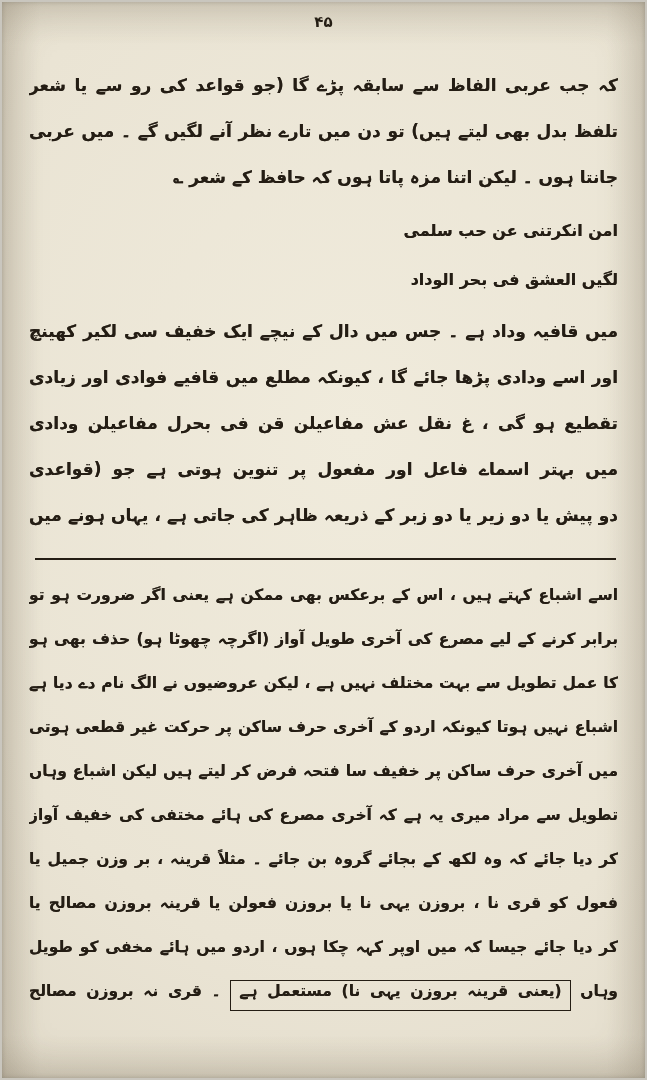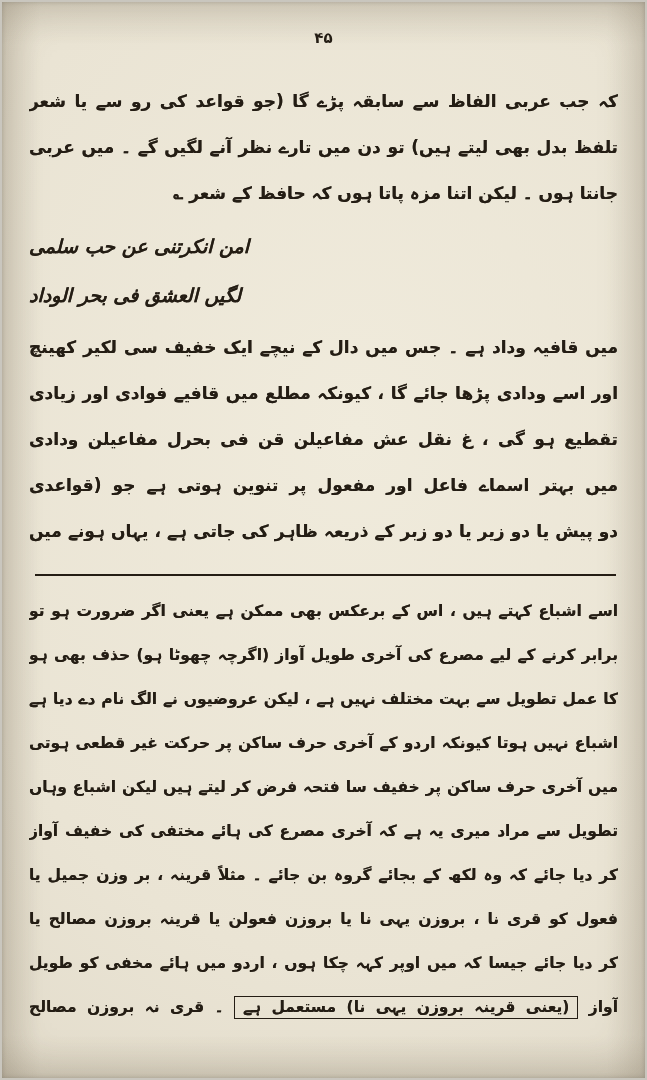--- a/index.html
+++ b/index.html
@@ -12,21 +12,21 @@
   }
   .page{
     position:absolute;inset:2px;
     background:
       linear-gradient(90deg, rgba(120,105,80,.14) 0%, rgba(120,105,80,0) 6%, rgba(120,105,80,0) 94%, rgba(120,105,80,.12) 100%),
       linear-gradient(180deg, rgba(120,105,80,.10) 0%, rgba(120,105,80,0) 4%, rgba(120,105,80,0) 96%, rgba(120,105,80,.12) 100%),
       radial-gradient(120% 90% at 55% 40%, #f0ebdc 0%, #eae4d4 55%, #ded7c6 100%);
     box-shadow: inset 0 0 46px rgba(90,80,60,.28), inset 0 0 5px rgba(0,0,0,.18);
   }
   .content{
-    position:absolute;left:27px;right:27px;top:24px;
+    position:absolute;left:27px;right:27px;top:8px;
     color:#241d14;
     font-weight:bold;
   }
   .pageno{
     text-align:center;font-size:15px;height:24px;line-height:24px;
     margin-bottom:28px;direction:rtl;
   }
   .line{
     direction:rtl;
     text-align:justify;
@@ -35,35 +35,34 @@
     text-shadow:0 0 .5px rgba(36,29,20,.75);
   }
   .intro .line,.bodytext .line{
     font-size:17px;line-height:46px;height:46px;
   }
   .line.partial{
     text-align:left;text-align-last:right;
   }
   .verse{margin:6px 0 4px;}
   .verse .vline{
-    direction:rtl;text-align:left;
-    font-size:19px;line-height:49px;height:49px;
+    direction:rtl;text-align:right;
+    font-size:16px;line-height:49px;height:49px;
     text-shadow:0 0 .6px rgba(36,29,20,.8);
-    font-style:italic;
   }
   .separator{
     margin:20px 2px 13px 6px;
     height:2px;background:#241d14;border:0;
   }
   .footnote .line{
     font-size:15.5px;line-height:44px;height:44px;
   }
   .boxed{
     border:1.6px solid #241d14;
-    padding:1px 8px 2px 8px;
+    padding:1px 8px 10px 8px;
   }
 </style>
 </head>
 <body>
 
 <div class="page">
   <div class="content">
 
     <div class="pageno">۴۵</div>
 
@@ -92,18 +91,18 @@
       <div class="line">اسے اشباع کہتے ہیں ، اس کے برعکس بھی ممکن ہے یعنی اگر ضرورت ہو تو قافیہ اور وزن</div>
       <div class="line">برابر کرنے کے لیے مصرع کی آخری طویل آواز (اگرچہ چھوٹا ہو) حذف بھی ہو سکتی ہے اشباع</div>
       <div class="line">کا عمل تطویل سے بہت مختلف نہیں ہے ، لیکن عروضیوں نے الگ نام دے دیا ہے ۔ اردو میں</div>
       <div class="line">اشباع نہیں ہوتا کیونکہ اردو کے آخری حرف ساکن پر حرکت غیر قطعی ہوتی ہے ۔ فارسی</div>
       <div class="line">میں آخری حرف ساکن پر خفیف سا فتحہ فرض کر لیتے ہیں لیکن اشباع وہاں بھی نہیں ہوتا</div>
       <div class="line">تطویل سے مراد میری یہ ہے کہ آخری مصرع کی ہائے مختفی کی خفیف آواز کو اتنا دراز</div>
       <div class="line">کر دیا جائے کہ وہ لکھ کے بجائے گروہ بن جائے ۔ مثلاً قرینہ ، بر وزن جمیل یا بروزن</div>
       <div class="line">فعول کو قری نا ، بروزن یہی نا یا بروزن فعولن یا قرینہ بروزن مصالح یا بروزن فعولن</div>
       <div class="line">کر دیا جائے جیسا کہ میں اوپر کہہ چکا ہوں ، اردو میں ہائے مخفی کو طویل کر کے الف کی</div>
       <div class="line">
-        <span>آواز </span><span class="boxed">(یعنی قرینہ بروزن یہی نا) مستعمل ہے</span><span> ۔ قری نہ بروزن مصالح مستعمل نہیں ہے ۔</span>
+        <span>وہاں </span><span class="boxed">(یعنی قرینہ بروزن یہی نا) مستعمل ہے</span><span> ۔ قری نہ بروزن مصالح مستعمل نہیں ہے ۔</span>
       </div>
     </div>
 
   </div>
 </div>
 
 </body></html>

